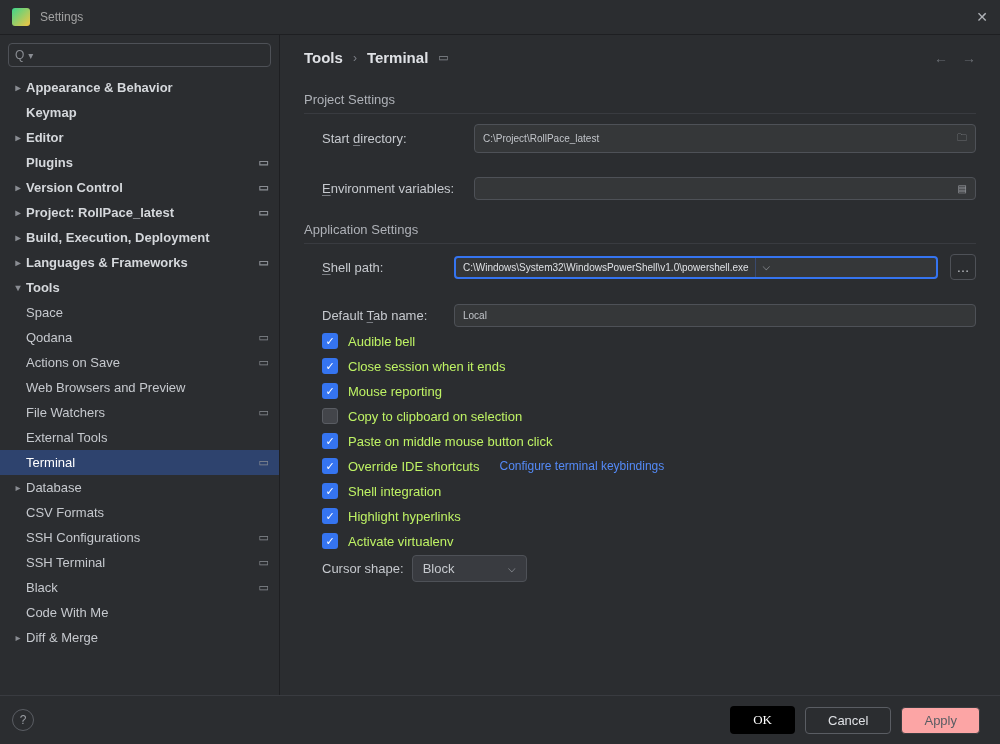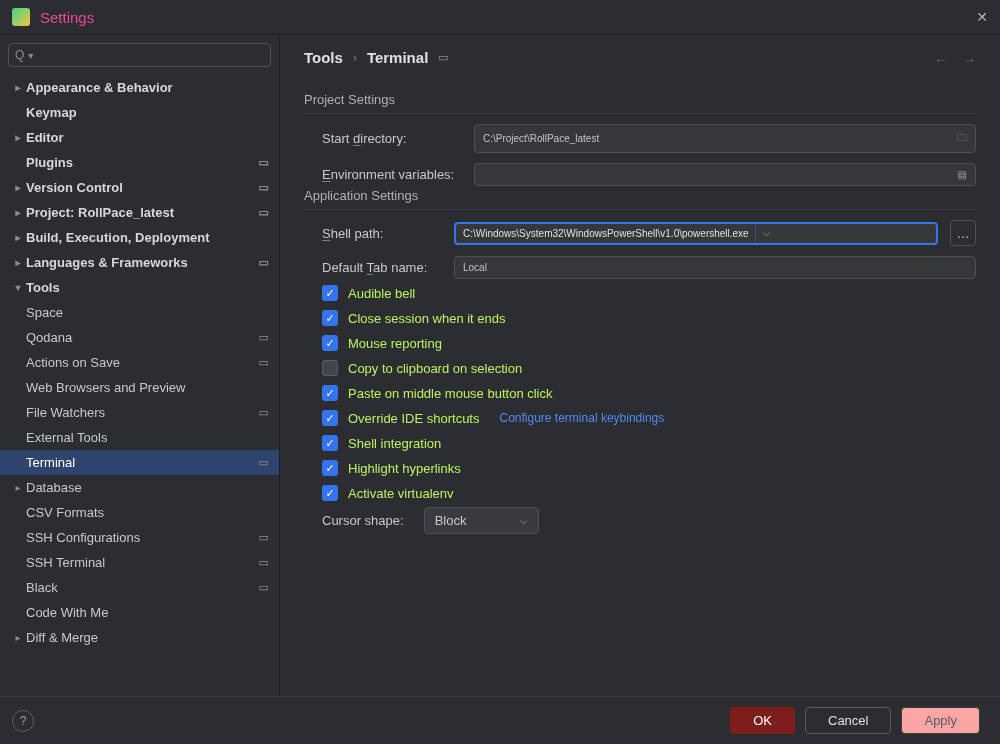--- a/index.html
+++ b/index.html
@@ -1,20 +1,20 @@
 <!DOCTYPE html>
 <html><head>
 <meta charset="utf-8">
 <style>
 * { box-sizing: border-box; margin: 0; padding: 0; font-family: -apple-system, "Segoe UI", Arial, sans-serif; }
 body { background: #2b2d30; color: #b0b3b8; width: 1000px; height: 744px; overflow: hidden; font-size: 13px; }
 .window { display: flex; flex-direction: column; height: 100%; }
 .titlebar { display: flex; align-items: center; padding: 8px 12px; border-bottom: 1px solid #1e1f22; }
 .titlebar .app-icon { width: 18px; height: 18px; background: linear-gradient(135deg,#3dd68c,#f5c542); border-radius: 3px; margin-right: 10px; }
-.titlebar .title { color: #ec4899; font-size: 15px; flex: 1; }
+.titlebar .title { color: #a3a3a3; font-size: 12px; flex: 1; }
 .titlebar .close { color: #b0b3b8; cursor: pointer; font-size: 14px; }
 .content { display: flex; flex: 1; overflow: hidden; }
 .sidebar { width: 280px; border-right: 1px solid #1e1f22; display: flex; flex-direction: column; background: #2b2d30; }
 .search-wrap { padding: 8px; }
 .search { display: flex; align-items: center; background: #2b2d30; border: 1px solid #4e5157; border-radius: 4px; padding: 4px 6px; }
 .search .mag { color: #8a8d93; font-size: 12px; margin-right: 4px; }
 .search .filter { margin-left: auto; color: #8a8d93; font-size: 11px; }
 .tree { flex: 1; overflow-y: auto; padding-bottom: 6px; }
 .tree-row { display: flex; align-items: center; height: 25px; padding-right: 10px; cursor: pointer; color: #d5d8dc; font-weight: 600; }
 .tree-row.sub { font-weight: 400; color: #c6c9ce; }
@@ -26,45 +26,45 @@
 .tree-row.selected { background: #2e436e; color: #fff; }
 .depth0 { padding-left: 10px; }
 .depth1 { padding-left: 26px; }
 .depth1 .arrow, .depth2 .arrow { margin-left: -16px; }
 .main { flex: 1; display: flex; flex-direction: column; padding: 14px 24px 0 24px; overflow: hidden; }
 .breadcrumb { display: flex; align-items: center; gap: 10px; color: #dfe1e5; font-size: 15px; font-weight: 600; margin-bottom: 18px; }
 .breadcrumb .sep { color: #7b7e85; font-size: 12px; font-weight: 400; }
 .breadcrumb .mod-badge { color: #8a8d93; font-size: 11px; font-weight: 400; }
 .breadcrumb .nav-arrows { margin-left: auto; display: flex; gap: 14px; color: #6a6d73; font-size: 14px; }
 .section-title { color: #aeb1b7; font-size: 13px; margin: 8px 0 10px 0; border-bottom: 1px solid #393b40; padding-bottom: 6px; }
-.form { display: flex; flex-direction: column; gap: 10px; padding-left: 18px; }
+.form { display: flex; flex-direction: column; gap: 24px; padding-left: 18px; }
 .row { display: flex; align-items: center; gap: 12px; }
 .row .lbl { width: 140px; color: #c6c9ce; }
 .underline { text-decoration: underline; text-decoration-color: #7a7d83; text-underline-offset: 2px; }
 .input { flex: 1; background: #353739; border: 1px solid #4e5157; border-radius: 4px; padding: 5px 8px; color: #c2c5ca; font-size: 10px; display: flex; align-items: center; }
 .input.focused { border: 2px solid #3574f0; padding: 4px 7px; color: #dfe1e5; }
 .input .end-icon { margin-left: auto; color: #9a9da3; cursor: pointer; }
 .icon-btn { width: 26px; height: 26px; display: flex; align-items: center; justify-content: center; border: 1px solid #4e5157; border-radius: 4px; color: #c6c9ce; cursor: pointer; background:#2b2d30; }
 .dd-arrow { width: 22px; display: flex; align-items: center; justify-content: center; color: #9a9da3; border-left: 1px solid #4e5157; align-self: stretch; margin: -5px -8px -5px 6px; border-top-right-radius: 4px; border-bottom-right-radius: 4px; }
 .input.focused .dd-arrow { border-left: 1px solid #3a4a6e; margin: -4px -7px -4px 6px; }
 .check-list { display: flex; flex-direction: column; gap: 9px; padding-left: 18px; margin-top: 6px; }
 .check { display: flex; align-items: center; gap: 10px; }
 .cb { width: 16px; height: 16px; border-radius: 3px; display: flex; align-items: center; justify-content: center; cursor: pointer; font-size: 11px; }
 .cb.on { background: #3574f0; color: #fff; }
 .cb.off { background: #43454a; border: 1px solid #5a5d63; }
 .check .clabel { color: #bef264; }
 .link { color: #548af7; cursor: pointer; margin-left: 10px; font-size: 12px; }
-.cursor-row { display: flex; align-items: center; gap: 20px; padding-left: 18px; margin-top: 6px; }
+.cursor-row { display: flex; align-items: center; gap: 8px; padding-left: 18px; margin-top: 6px; }
 .select { background: #393b40; border: 1px solid #4e5157; border-radius: 4px; padding: 5px 10px; color: #c6c9ce; display: flex; align-items: center; gap: 28px; cursor: pointer; width: 115px; }
 .select .sa { color: #9a9da3; font-size: 10px; margin-left: auto; }
 .footer { border-top: 1px solid #393b40; padding: 10px 20px; display: flex; align-items: center; gap: 10px; background: #2b2d30; }
 .footer .help { width: 22px; height: 22px; border: 1px solid #5a5d63; border-radius: 50%; display: flex; align-items: center; justify-content: center; color: #9a9da3; cursor: pointer; font-size: 12px; margin-left:-8px;}
 .footer .spacer { flex: 1; }
 .btn { padding: 5px 22px; border-radius: 4px; font-size: 13px; cursor: pointer; border: 1px solid transparent; }
-.btn-primary { background: #7f1d1d; color: #fff; }
+.btn-primary { background: #000000; color: #fff; font-family: Liberation Serif, serif; }
 .btn-secondary { background: #2b2d30; border: 1px solid #5a5d63; color: #dfe1e5; }
 .btn-disabled { background: #fca5a5; border: 1px solid #3a3c40; color: #5a5d63; cursor: default; }
 .sidebar-inner{position:relative; flex:1; display:flex; flex-direction:column; overflow:hidden;}
 .tree::-webkit-scrollbar{width:8px;} .tree::-webkit-scrollbar-thumb{background:#4e5157;border-radius:4px;}
 </style>
 </head>
 <body>
 
 <div class="window">
   <div class="titlebar">
@@ -214,21 +214,21 @@
         </div>
         <div class="row">
           <div class="lbl"><span class="underline">E</span>nvironment variables:</div>
           <div class="input">
             <span></span>
             <span class="end-icon">▤</span>
           </div>
         </div>
       </div>
 
-      <div class="section-title" style="margin-top:2px;">Application Settings</div>
+      <div class="section-title" style="margin-top:22px;">Application Settings</div>
       <div class="form">
         <div class="row">
           <div class="lbl" style="width:120px;"><span class="underline">S</span>hell path:</div>
           <div class="input focused" style="flex:1;">
             <span>C:\Windows\System32\WindowsPowerShell\v1.0\powershell.exe</span>
             <span class="dd-arrow">⌵</span>
           </div>
           <div class="icon-btn">…</div>
         </div>
         <div class="row">

